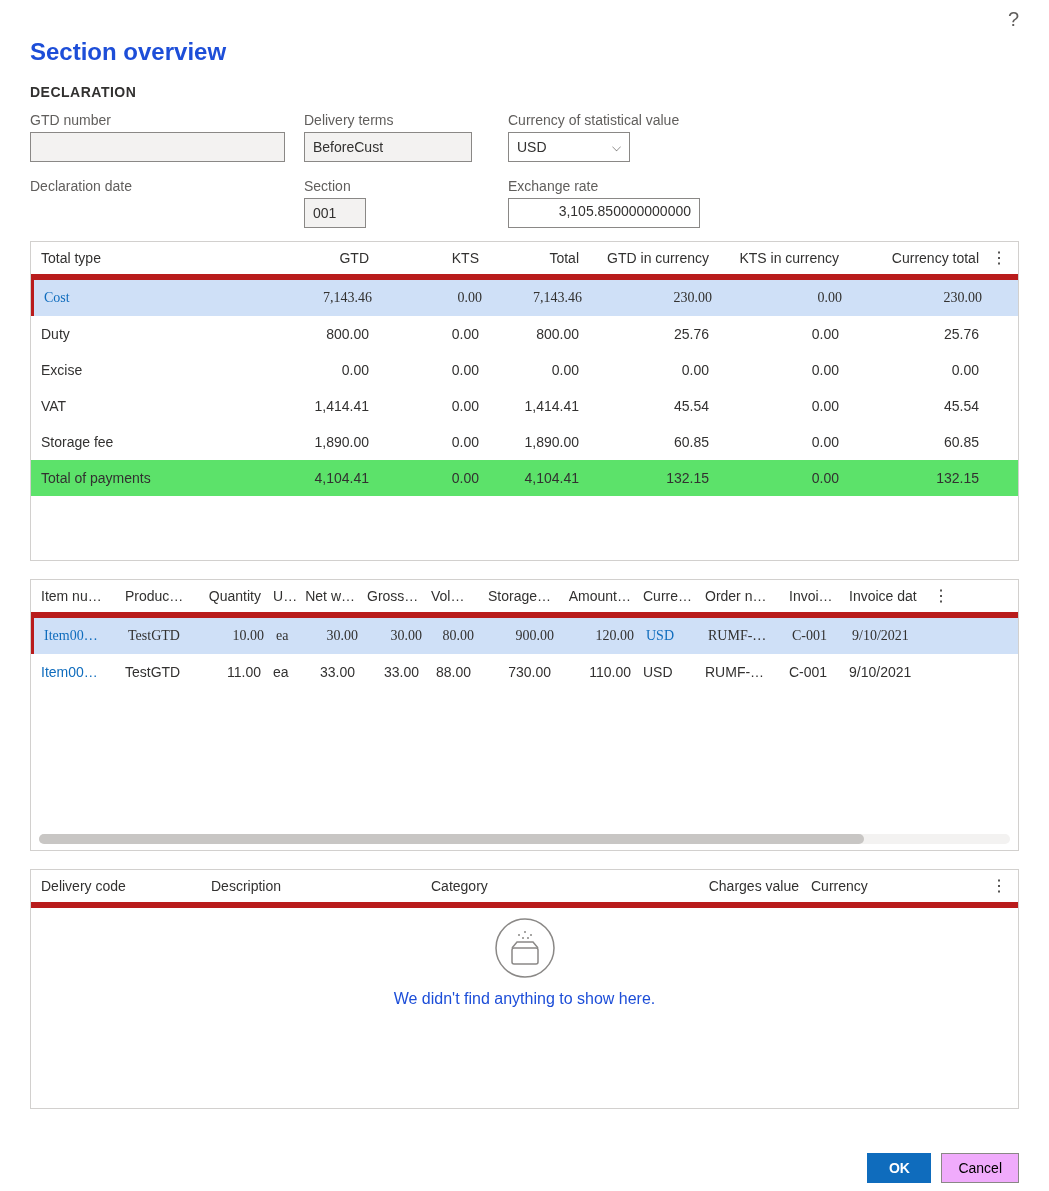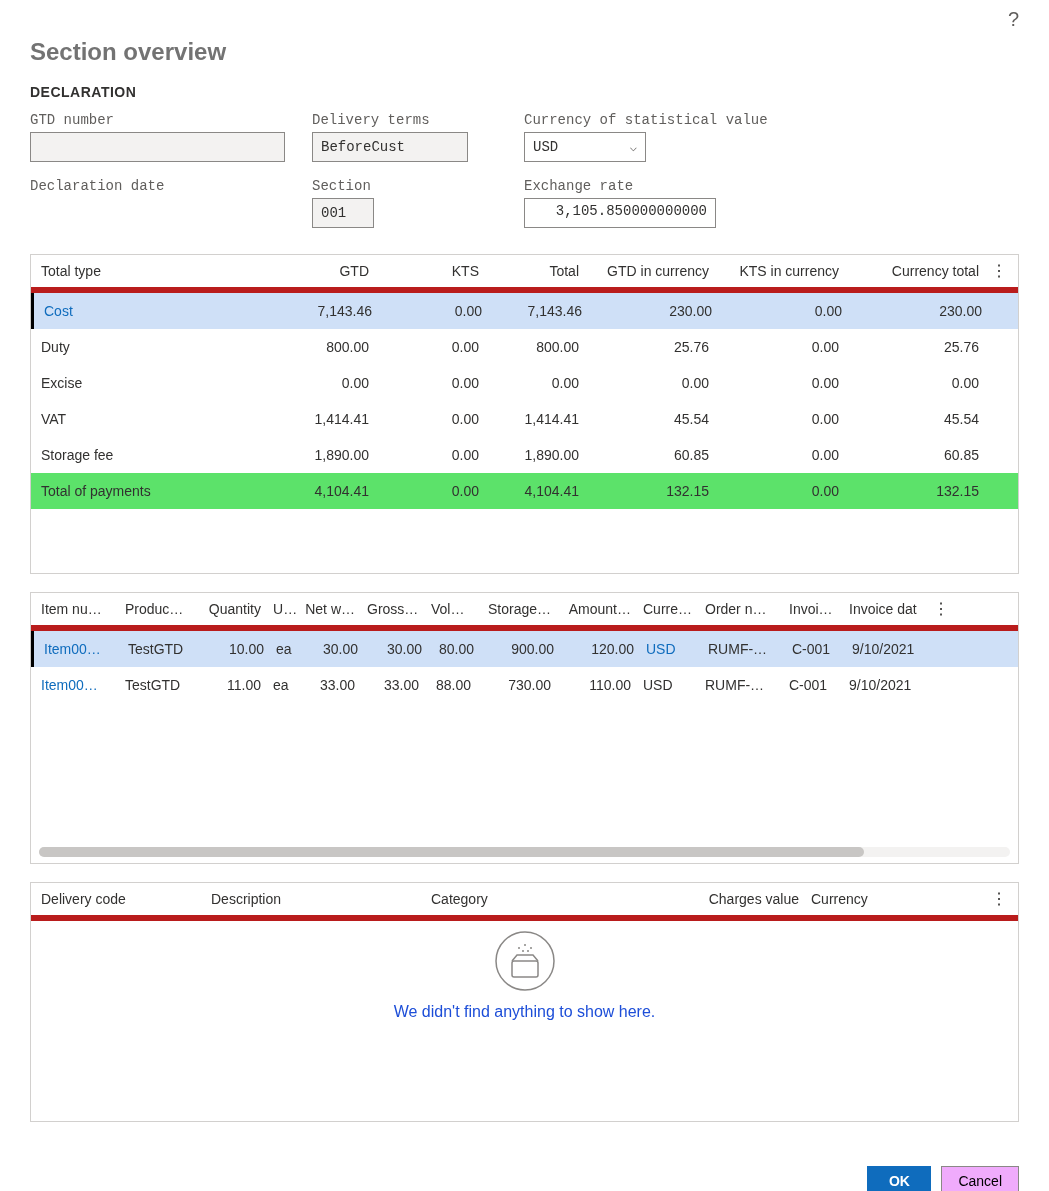--- a/index.html
+++ b/index.html
@@ -21,57 +21,56 @@
     top: 8px;
     right: 30px;
     font-size: 20px;
     color: #605e5c;
     cursor: pointer;
   }
   h1.page-title {
     font-size: 24px;
     font-weight: 600;
     margin: 30px 0 18px 0;
-    color: #737373;
+    color: #1d4ed8;
   }
   .section-label {
     font-size: 14px;
     font-weight: 700;
     letter-spacing: 0.5px;
     color: #323130;
     margin: 0 0 12px 0;
     text-transform: uppercase;
   }
   .field-grid {
     display: grid;
     grid-template-columns: 270px 200px 1fr;
-    gap: 16px 12px;
-    margin-bottom: 26px;
-    font-family: Liberation Mono, monospace;
+    gap: 16px 4px;
+    margin-bottom: 13px;
   }
   .field-cell { padding-right: 16px; }
   .field-label {
     font-size: 14px;
     color: #605e5c;
     margin-bottom: 4px;
     display: block;
   }
   .field-input {
     height: 30px;
     border: 1px solid #8a8886;
     background: #f3f2f1;
     padding: 4px 8px;
     font-size: 14px;
     color: #323130;
     display: flex;
     align-items: center;
   }
   .field-input.w-gtd { width: 255px; }
   .field-input.w-date { width: 192px; }
-  .field-input.w-del { width: 156px; }
+  .field-input.w-del { width: 168px; }
   .field-input.w-sect { width: 62px; }
   .field-select {
     height: 30px;
     border: 1px solid #8a8886;
     background: #fff;
     padding: 0 8px;
     font-size: 14px;
     display: flex;
     align-items: center;
     justify-content: space-between;
@@ -110,21 +109,22 @@
   }
   .grid-row .cell {
     padding: 6px 6px;
     font-size: 14px;
     white-space: nowrap;
     overflow: hidden;
     text-overflow: ellipsis;
   }
   .row-selected {
     background: #cfe0f7;
-    border-left: 3px solid #000000;
+    border-left: 3px solid #b91c1c;
+    font-family: Liberation Serif, serif;
   }
   .row-selected .cell:first-child { color:#0f6cbd; }
   .row-green {
     background: #5ce26a;
   }
   .kebab {
     text-align: center;
     color: #605e5c;
     cursor: pointer;
     padding: 0;

